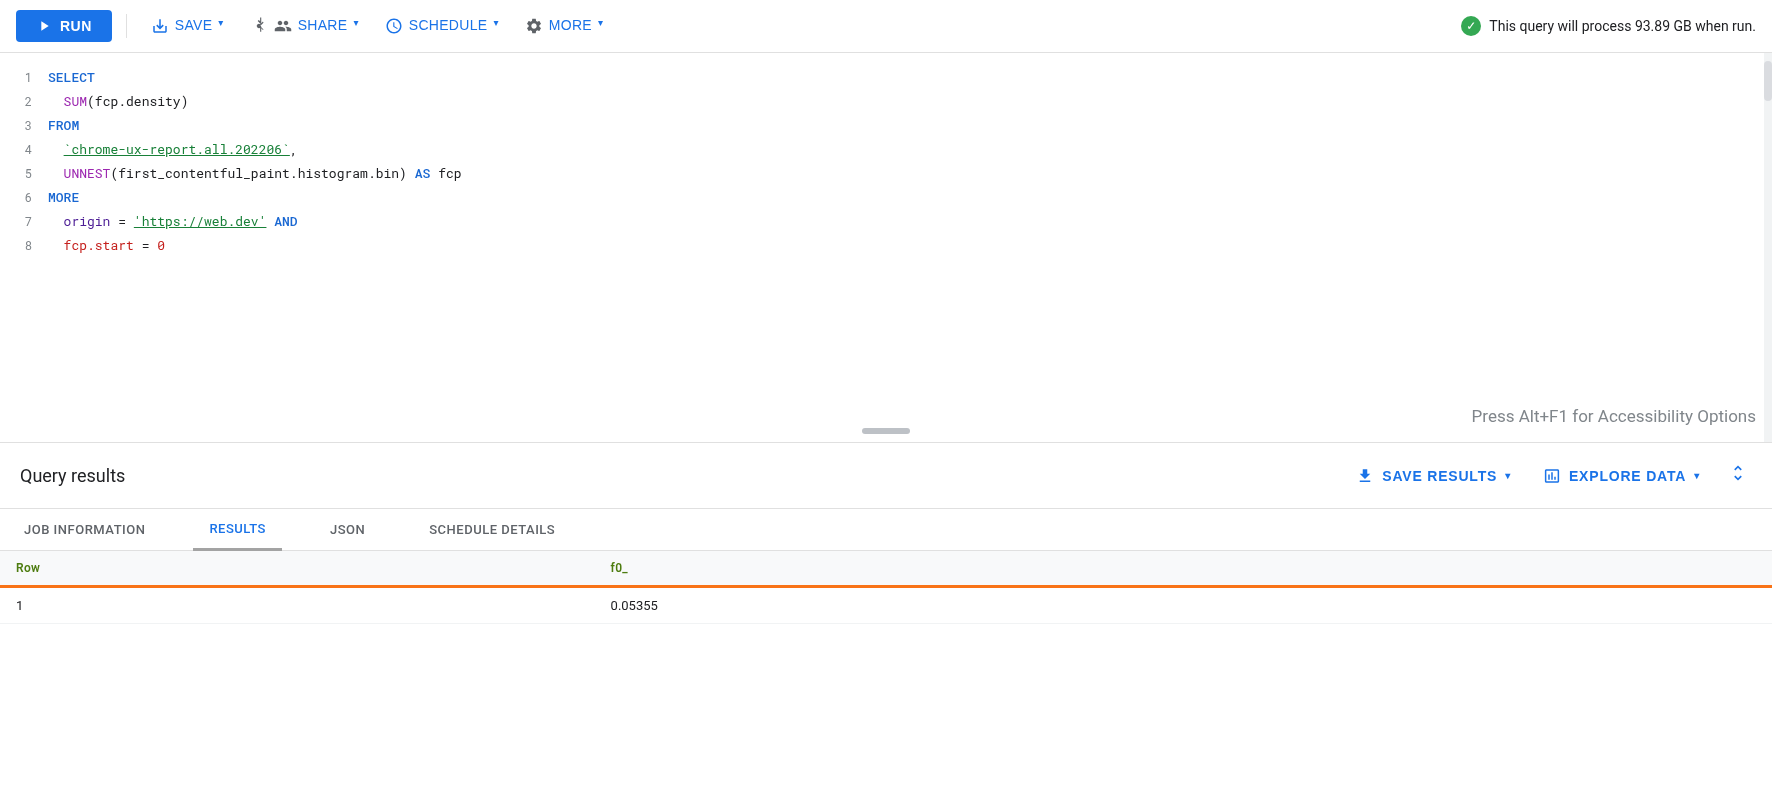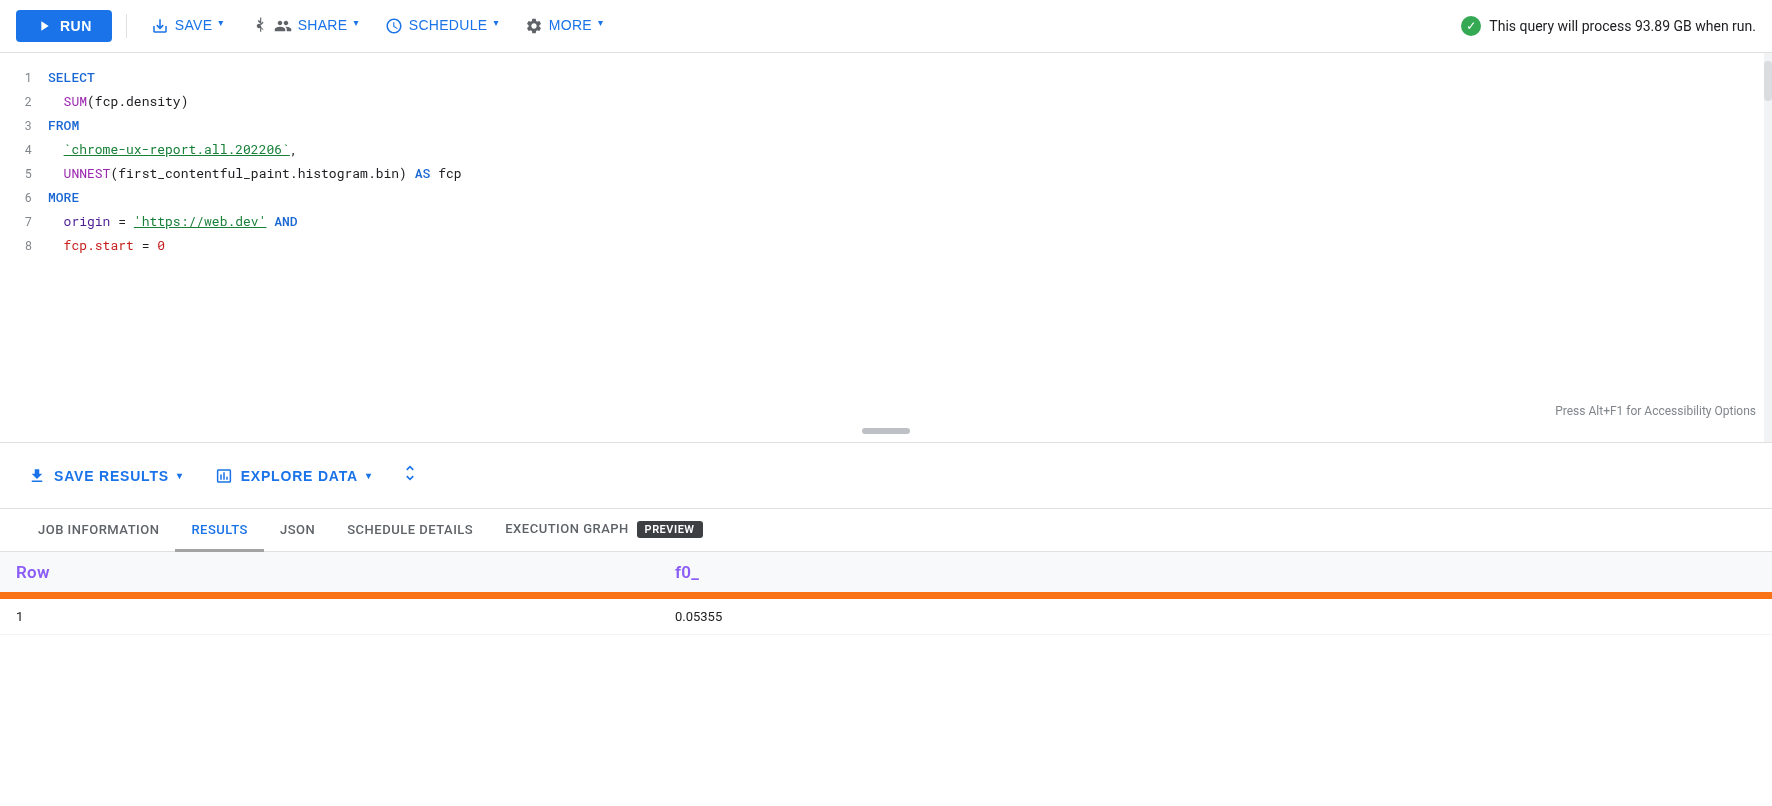--- a/index.html
+++ b/index.html
@@ -114,24 +114,24 @@
 
     
     .kw { color: #1967d2; font-weight: 500; } 
     .fn { color: #9c27b0; } 
     .str { color: #188038; } 
     .num { color: #c5221f; } 
     .tbl { color: #188038; } 
 
     .accessibility-hint {
       position: absolute;
-      bottom: 24px;
+      bottom: 16px;
       right: 16px;
       color: #80868b;
-      font-size: 12px;
+      font-size: 17px;
     }
     .scrollbar-hint {
       position: absolute;
       bottom: 8px;
       left: 50%;
       transform: translateX(-50%);
       width: 48px;
       height: 6px;
       background: #bdc1c6;
       border-radius: 3px;
@@ -179,21 +179,22 @@
       color: #1a73e8;
       font-size: 18px;
       padding: 4px;
     }
 
     
     .tabs-bar {
       display: flex;
       align-items: center;
       border-bottom: 1px solid #e0e0e0;
-      padding: 0 22px;
+      padding: 0 8px;
+      gap: 32px;
     }
     .tab {
       padding: 12px 16px;
       font-size: 13px;
       font-weight: 500;
       color: #5f6368;
       cursor: pointer;
       border-bottom: 2px solid transparent;
       margin-bottom: -1px;
       letter-spacing: 0.5px;
@@ -215,25 +216,25 @@
     }
 
     
     .data-table {
       width: 100%;
       border-collapse: collapse;
     }
     .data-table th {
       text-align: left;
       padding: 10px 16px;
-      font-size: 17px;
+      font-size: 12px;
       font-weight: 600;
-      color: #8b5cf6;
+      color: #4d7c0f;
       background: #f8f9fa;
-      border-bottom: 7px solid #f97316;
+      border-bottom: 3px solid #f97316;
       letter-spacing: 0.3px;
     }
     .data-table td {
       padding: 10px 16px;
       font-size: 13px;
       color: #202124;
       border-bottom: 1px solid #f1f3f4;
     }
 
     
@@ -378,20 +379,21 @@
 
   <div class="scrollbar-hint"></div>
   <span class="accessibility-hint">Press Alt+F1 for Accessibility Options</span>
   <div class="vertical-scrollbar">
     <div class="vertical-scrollbar-thumb"></div>
   </div>
 </div>
 
 <div class="results-area">
   <div class="results-header">
+    <span class="results-title">Query results</span>
     <div class="results-actions">
 
       <button class="results-btn">
         <svg width="18" height="18" viewBox="0 0 24 24" fill="#1a73e8">
           <path d="M19 9h-4V3H9v6H5l7 7 7-7zM5 18v2h14v-2H5z"></path>
         </svg>
         <span>SAVE RESULTS</span>
         <span class="chevron">▾</span>
       </button>
 
@@ -416,24 +418,20 @@
       <span>JOB INFORMATION</span>
     </div>
     <div class="tab active">
       <span>RESULTS</span>
     </div>
     <div class="tab">
       <span>JSON</span>
     </div>
     <div class="tab">
       <span>SCHEDULE DETAILS</span>
-    </div>
-    <div class="tab">
-      <span>EXECUTION GRAPH</span>
-      <span class="tab-preview">PREVIEW</span>
     </div>
   </div>
 
   <table class="data-table">
     <thead>
       <tr>
         <th>Row</th>
         <th>f0_</th>
         <th></th>
       </tr>

